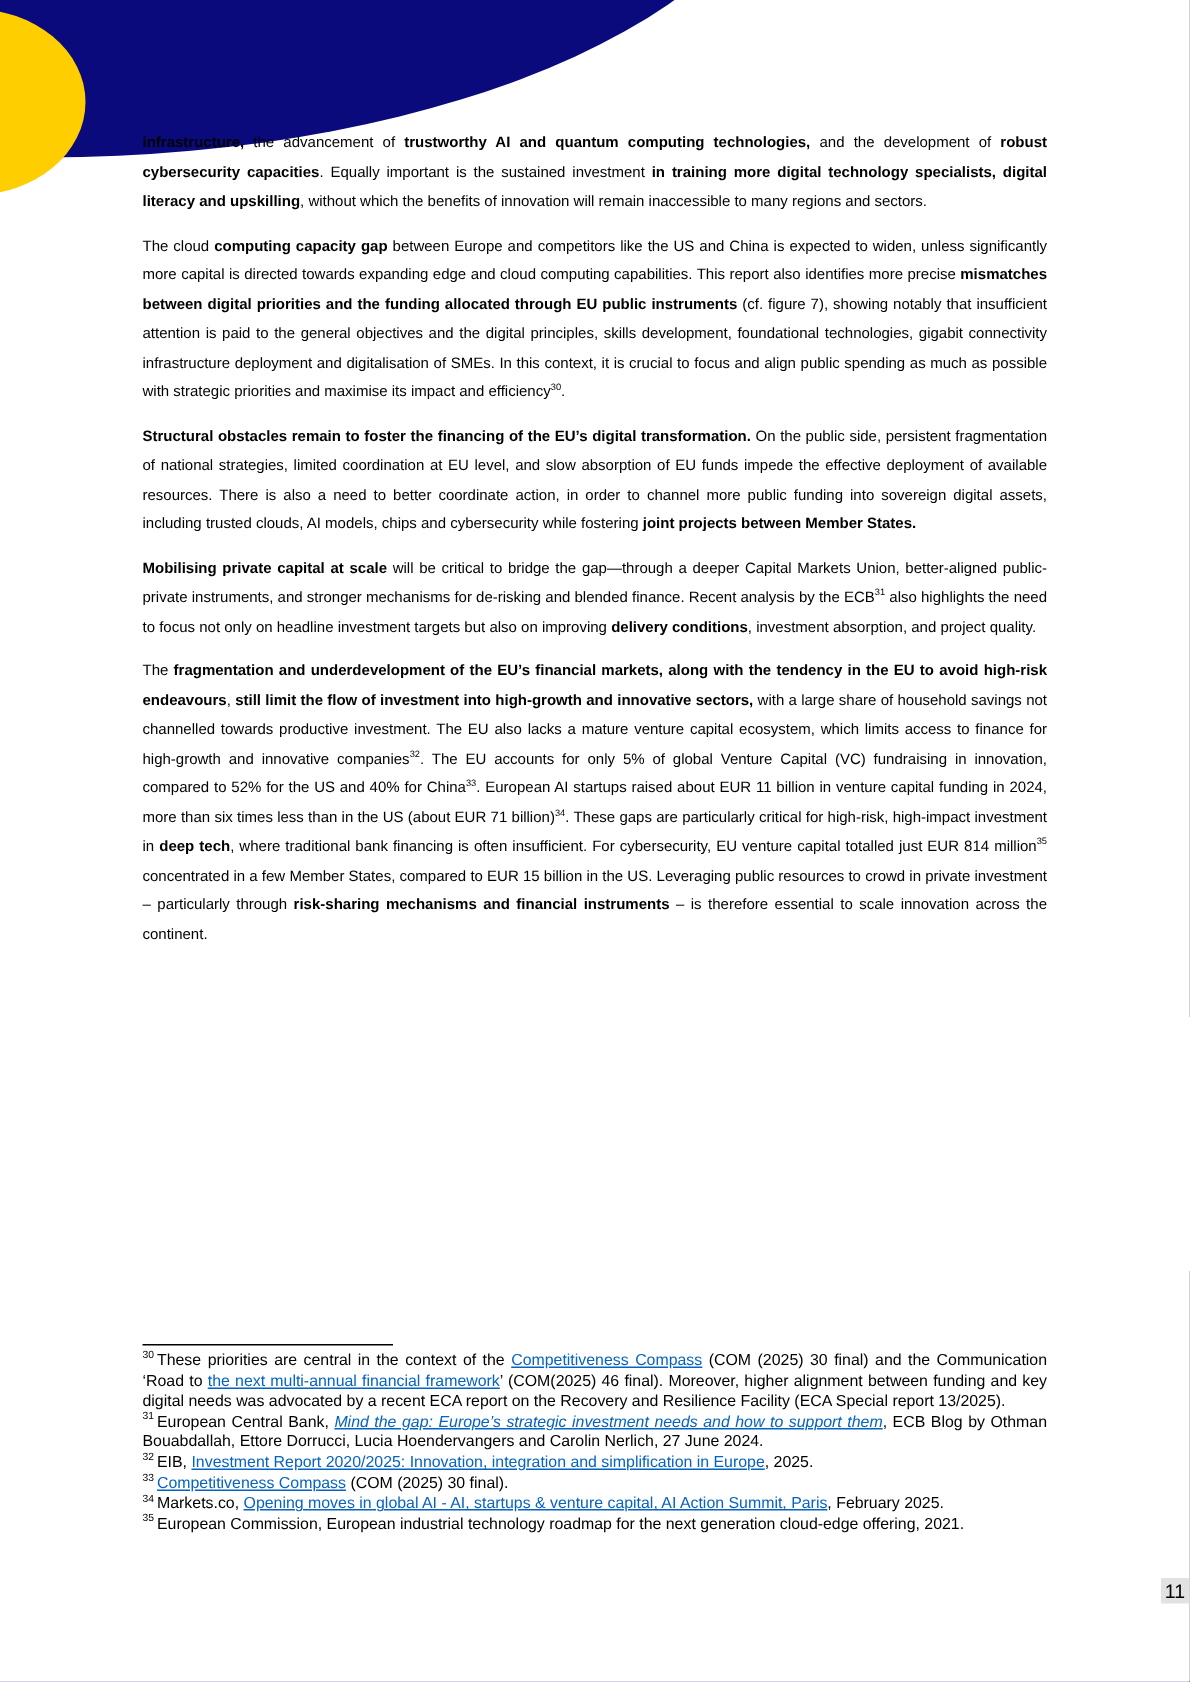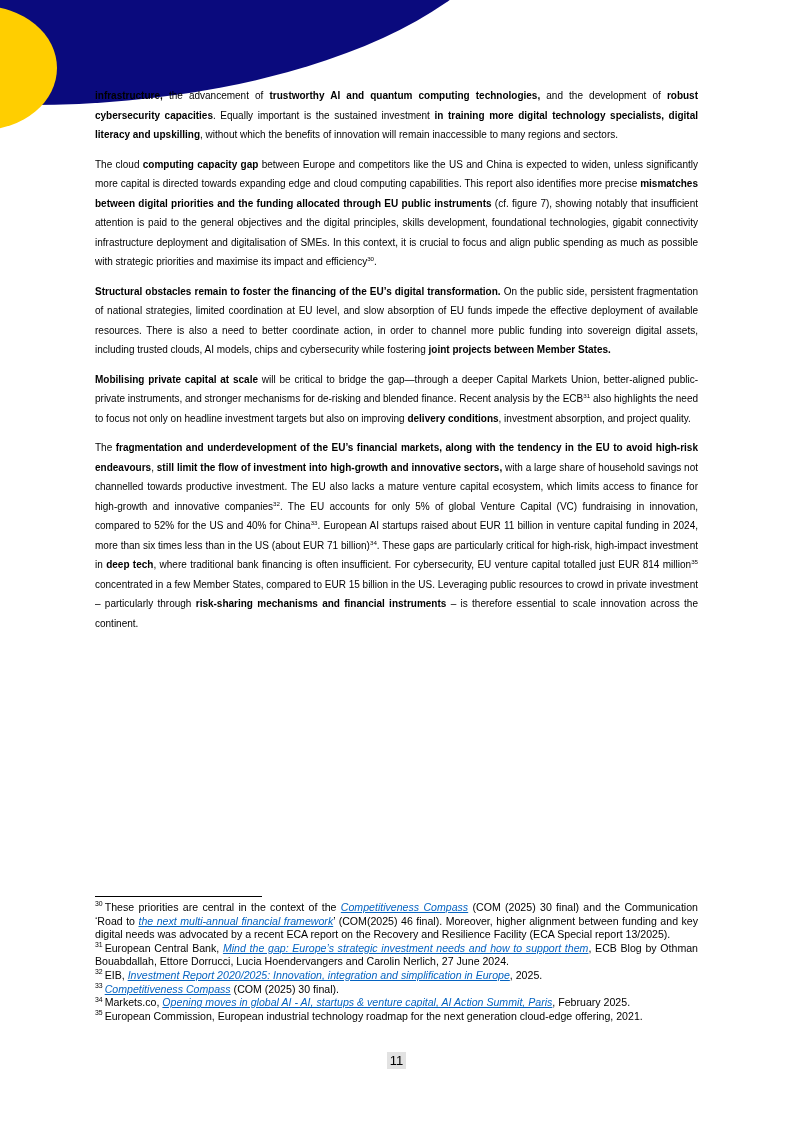--- a/index.html
+++ b/index.html
@@ -15,32 +15,32 @@
   .deco.yellow{ left:-93px;  top:6px;    width:150px;  height:124px; background:var(--yellow); z-index:2; }
   
   .body {
     position:absolute; left:95px; top:86px; width:603px; z-index:3;
     font-size:10px; line-height:19.5px; text-align:justify;
   }
   .para { margin-bottom:10px; }
   .b { font-weight:700; }
   .i { font-style:italic; }
   sup.ref { font-size:0.62em; vertical-align:super; line-height:0; }
-  a.link { color:var(--link); text-decoration:underline; cursor:pointer;font-style:italic; }
+  a.link { color:var(--link); text-decoration:underline; cursor:pointer; }
   
   .footnotes {
     position:absolute; left:95px; top:896px; width:603px; z-index:3;
     font-size:10.6px; line-height:13.6px; text-align:justify;
   }
   .fn-sep { border:none; border-top:1px solid #000; width:167px; margin:0 0 4px 0; }
   .footnote { margin:0; }
   sup.fn-marker { font-size:0.65em; vertical-align:super; line-height:0; margin-right:2px; }
   
   .page-number {
-    position:absolute; left:0; right:0; top:1053px; text-align:center; z-index:3;
+    position:absolute; left:0; right:0; top:1053px; text-align:right; z-index:3;
     font-size:13px;
   }
   .page-number span { background:var(--shade); padding:1px 3px; }
 </style>
 </head>
 <body>
 
 <div class="page">
   <div class="deco navy"></div>
   <div class="deco yellow"></div>

